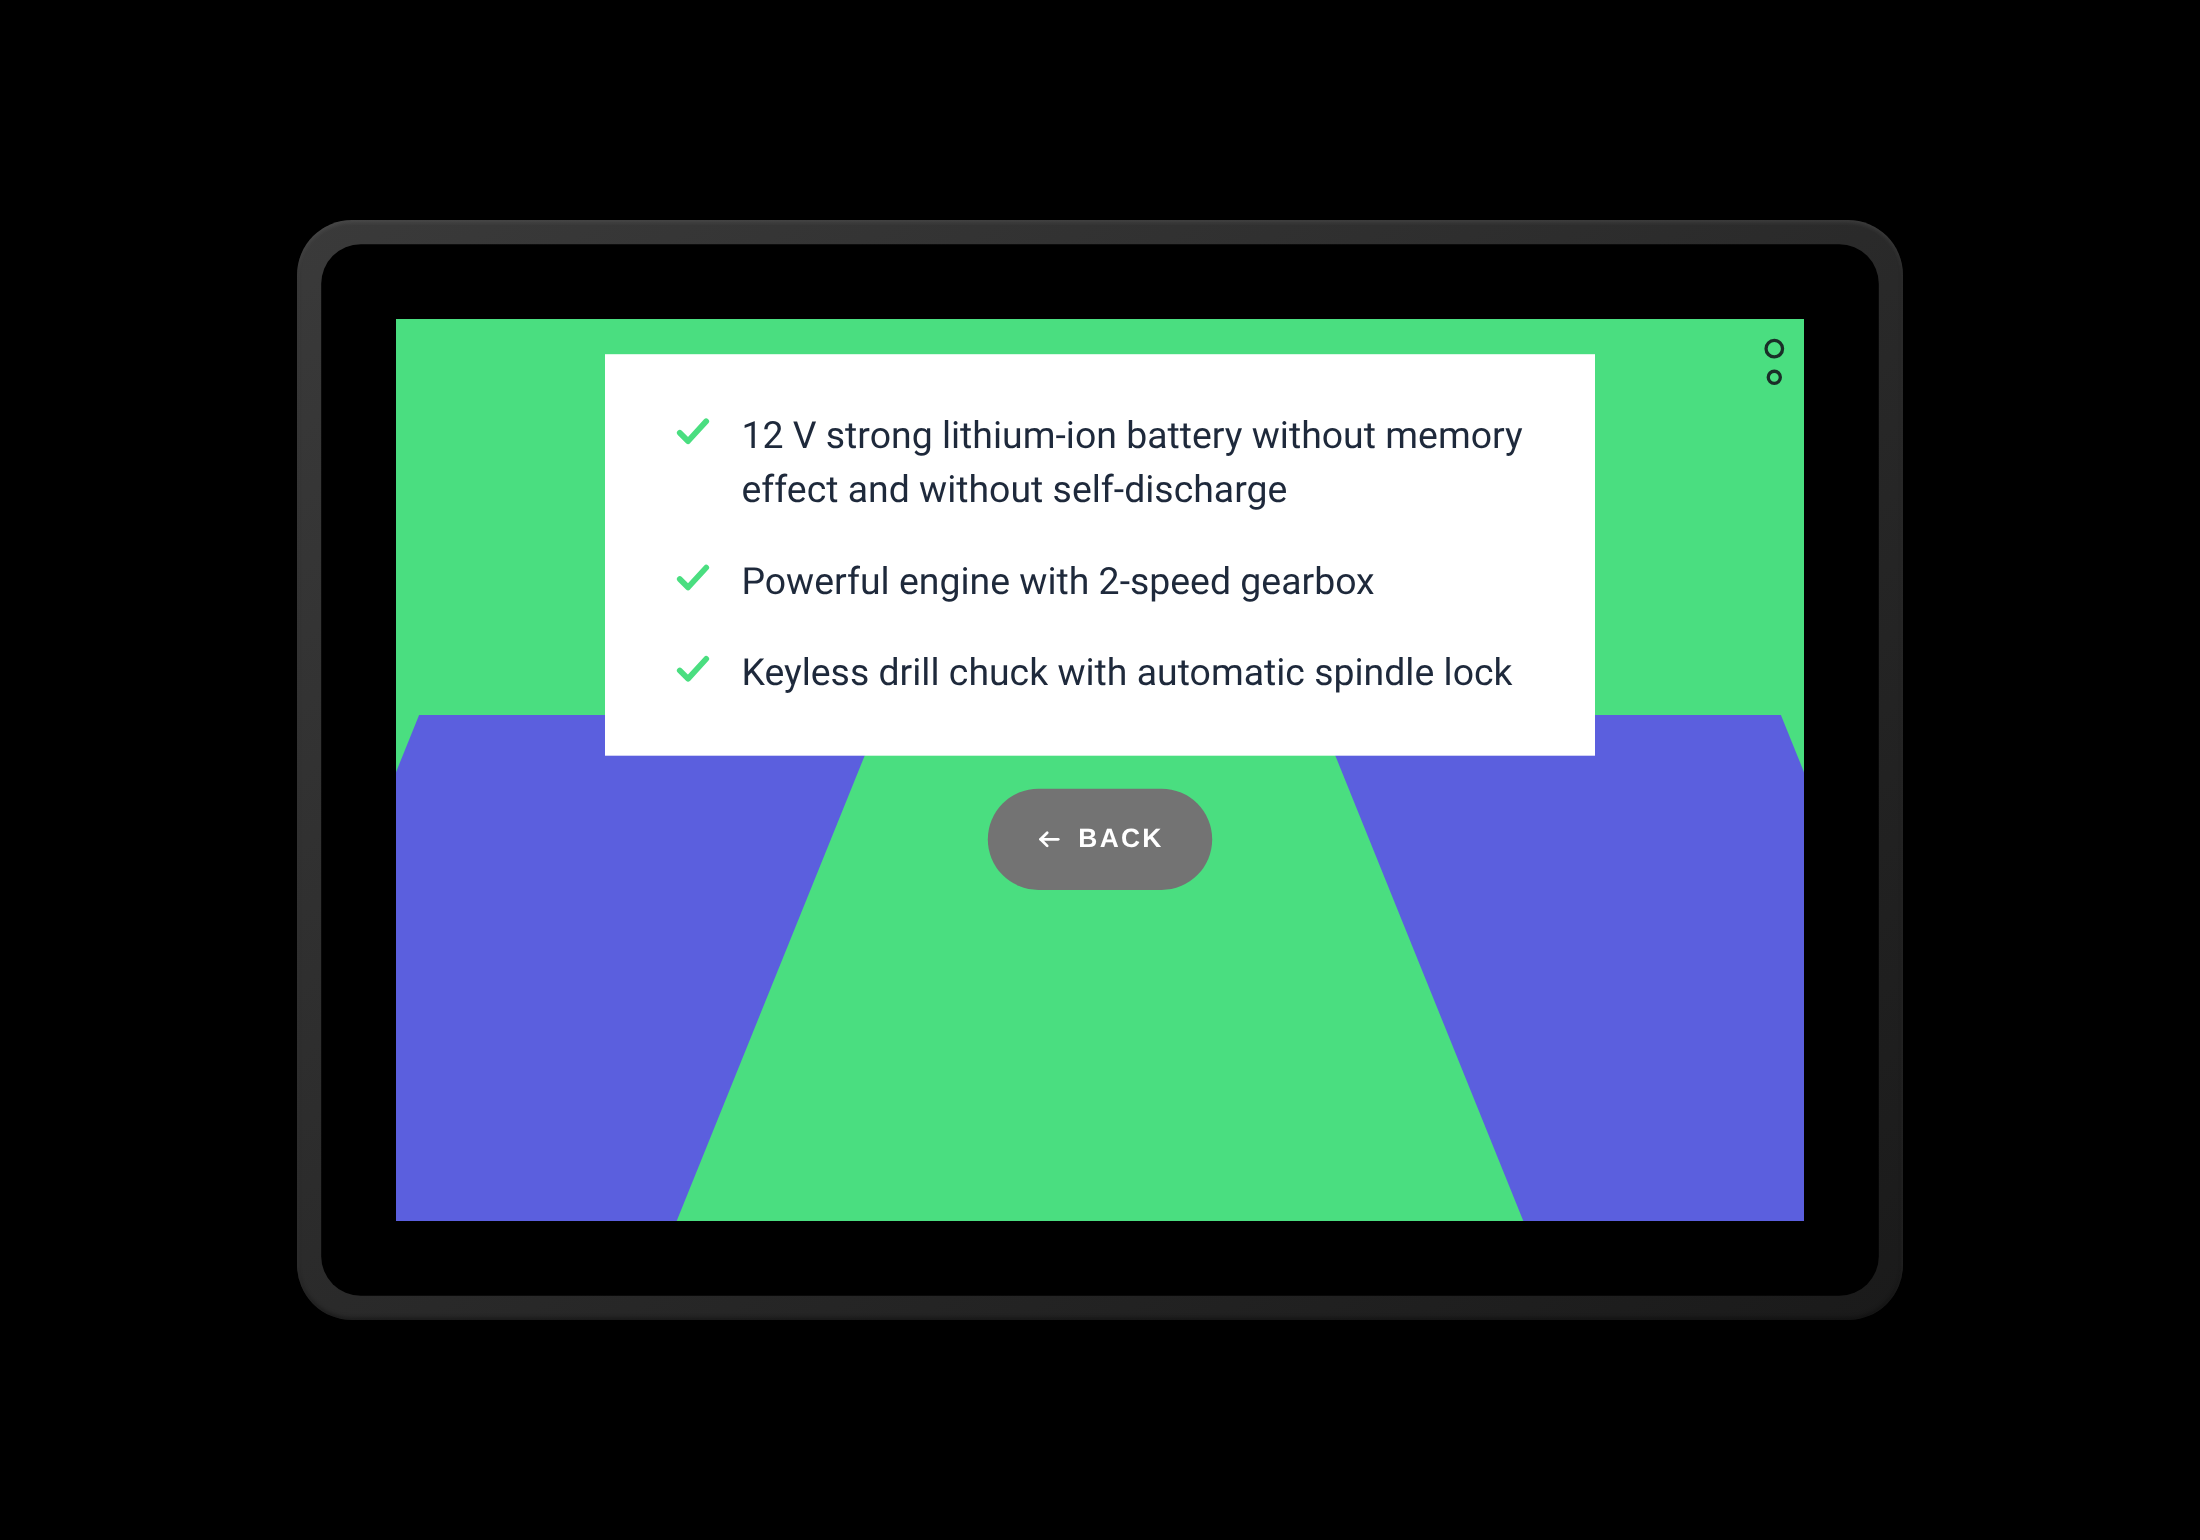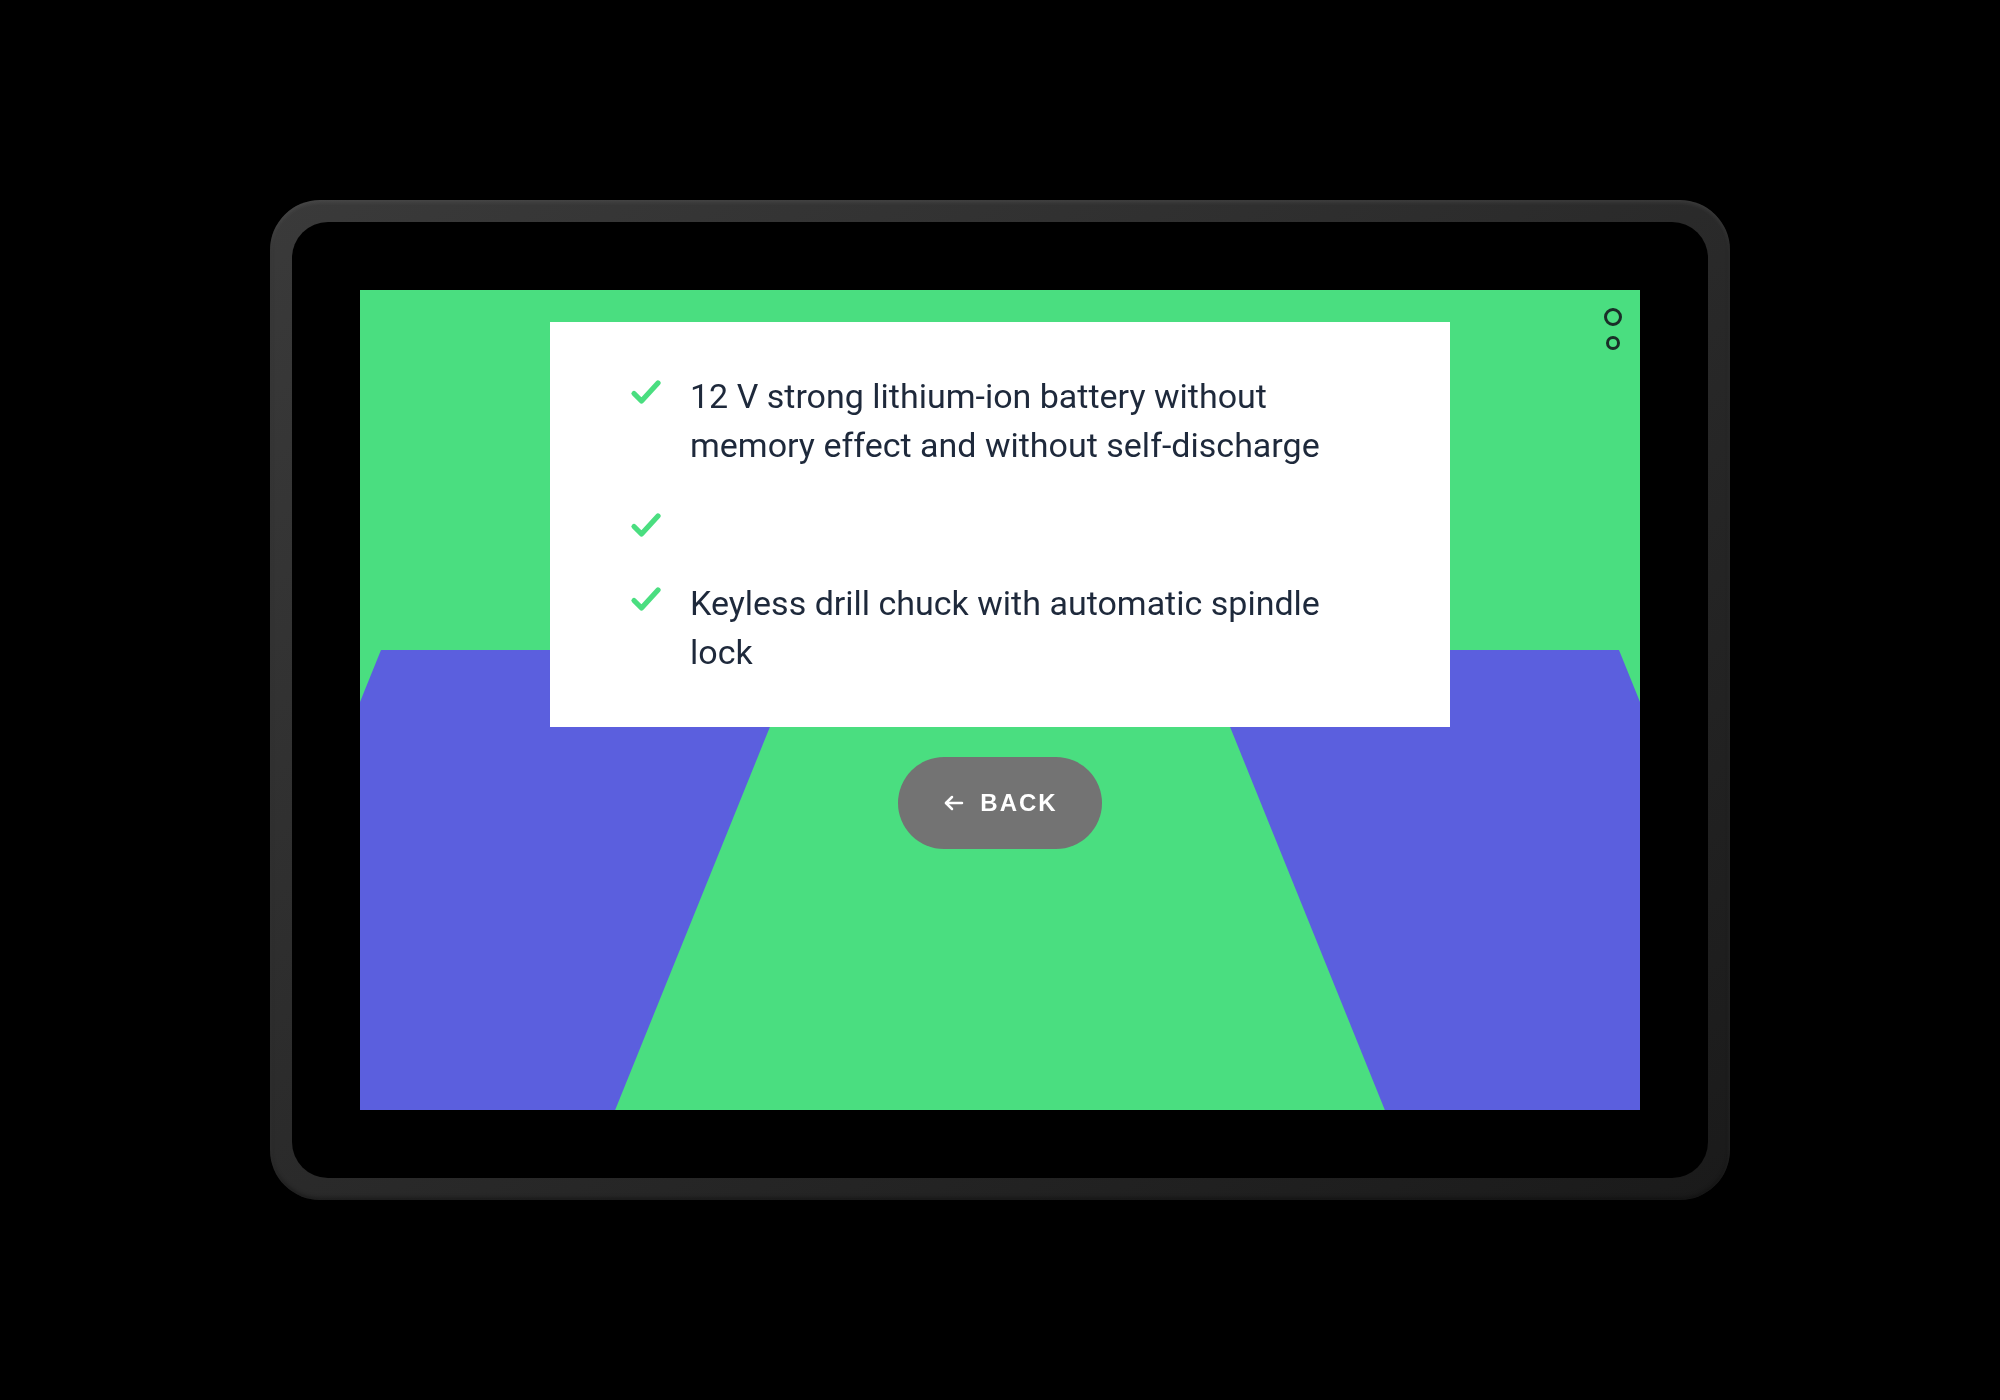--- a/index.html
+++ b/index.html
@@ -104,21 +104,21 @@
       letter-spacing: 2px;
       margin-top: 36px;
       z-index: 5;
       position: relative;
     }
     
     .features-card {
       background: #fff;
       width: 900px;
       margin-top: 32px;
-      padding: 50px 60px 40px 76px;
+      padding: 50px 60px 40px 60px;
       z-index: 5;
       position: relative;
     }
     
     .feature-item {
       display: flex;
       align-items: flex-start;
       gap: 24px;
       margin-bottom: 34px;
     }
@@ -204,20 +204,21 @@
           </span>
           <span class="feature-text">12 V strong lithium-ion battery without memory effect and without self-discharge</span>
         </div>
 
         <div class="feature-item">
           <span class="check-icon">
             <svg viewBox="0 0 24 24" fill="none" stroke="#4ADE80" stroke-width="3.5" stroke-linecap="round" stroke-linejoin="round">
               <polyline points="4 13 9 18 20 6"></polyline>
             </svg>
           </span>
+          <span class="feature-text">Powerful engine with 2-speed gearbox</span>
         </div>
 
         <div class="feature-item">
           <span class="check-icon">
             <svg viewBox="0 0 24 24" fill="none" stroke="#4ADE80" stroke-width="3.5" stroke-linecap="round" stroke-linejoin="round">
               <polyline points="4 13 9 18 20 6"></polyline>
             </svg>
           </span>
           <span class="feature-text">Keyless drill chuck with automatic spindle lock</span>
         </div>

